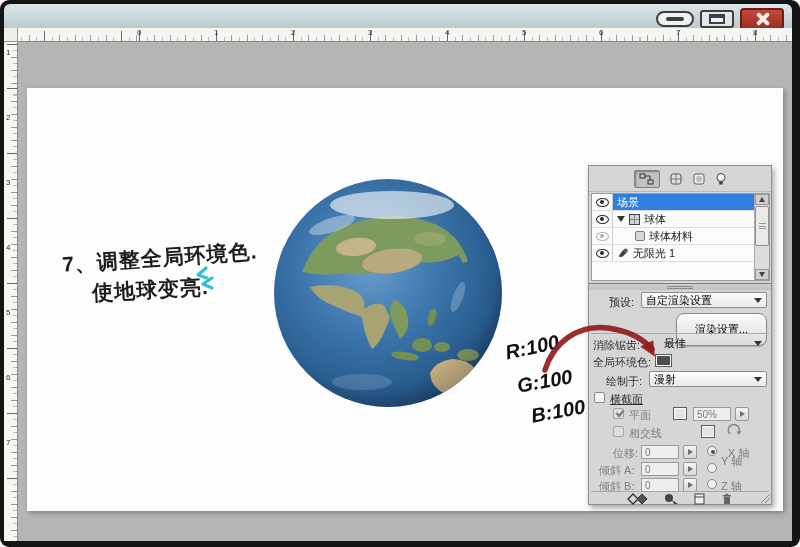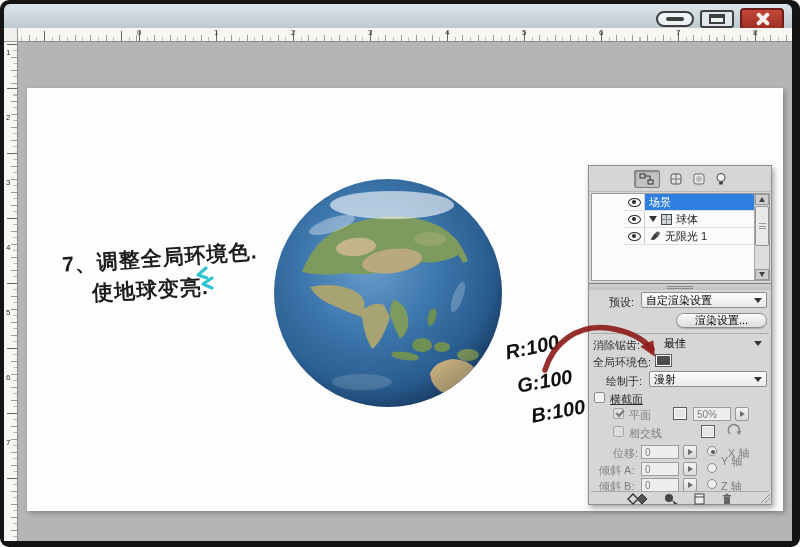--- a/index.html
+++ b/index.html
@@ -62,21 +62,21 @@
   
   .panel { position:absolute; left:588px; top:165px; width:184px; height:340px; background:#d6d6d6;
     border:1px solid #8f8f8f; box-shadow:2px 3px 6px rgba(0,0,0,.35); z-index:20; }
   .filter-strip { position:absolute; left:0; top:0; width:100%; height:26px; display:flex;
     align-items:center; justify-content:center; gap:9px; border-bottom:1px solid #b9b9b9; }
   .fbtn { display:flex; align-items:center; justify-content:center; cursor:pointer; }
   .fbtn.pressed { width:26px; height:18px; background:#c3c3c3; border:1px solid #7f7f7f;
     box-shadow:inset 1px 1px 2px rgba(0,0,0,.35); border-radius:2px; }
 
   .tree { position:absolute; left:2px; top:27px; width:179px; height:88px; background:#fbfbfb;
-    border:1px solid #9a9a9a; overflow:hidden;padding-left:32px; }
+    border:1px solid #9a9a9a; overflow:hidden; }
   .trow { position:relative; display:flex; align-items:center; height:17px; border-bottom:1px solid #ddd;
     font-size:11px; color:#222; cursor:pointer; }
   .eyecell { width:21px; height:100%; display:flex; align-items:center; justify-content:center;
     border-right:1px solid #cfcfcf; flex:none; }
   .eye { width:13px; height:9px; border:1px solid #2b2b2b; border-radius:50%; position:relative; }
   .eye::after { content:""; position:absolute; left:3.5px; top:1.5px; width:4px; height:4px;
     background:#2b2b2b; border-radius:50%; }
   .eye.dim { opacity:.35; }
   .trow .content { flex:1; height:100%; display:flex; align-items:center; padding-left:4px; gap:4px;
     margin-right:15px; }
@@ -106,21 +106,21 @@
     background:repeating-linear-gradient(#8b8b8b 0 1px,transparent 1px 2px); }
 
   .prow { position:absolute; font-size:11px; color:#2c2c2c; white-space:nowrap;text-align:right; }
   .plabel { color:#2c2c2c; }
   .dis { color:#7e7e7e; }
   .dd { position:absolute; height:16px; background:linear-gradient(#fefefe,#e9e9e9); border:1px solid #8c8c8c;
     border-radius:2px; display:flex; align-items:center; padding:0 4px; font-size:11px; cursor:pointer; }
   .dd .val { flex:1; overflow:hidden; }
   .dd-arrow { width:0;height:0;border-left:4px solid transparent;border-right:4px solid transparent;
     border-top:5px solid #333; margin-left:4px; flex:none; }
-  .pbtn { position:absolute; height:15px; background:linear-gradient(#fbfbfb,#dcdcdc); border:1px solid #8c8c8c;
+  .pbtn { position:absolute; height:33px; background:linear-gradient(#fbfbfb,#dcdcdc); border:1px solid #8c8c8c;
     border-radius:8px; font-size:11px; display:flex; align-items:center; justify-content:center;
     padding:0 8px; cursor:pointer; box-shadow:0 1px 1px rgba(0,0,0,.2); }
   .swatch { position:absolute; width:17px; height:13px; border:1px solid #5c5c5c; box-shadow:inset 0 0 0 1px #fff; cursor:pointer; }
   .cb { position:absolute; width:11px; height:11px; background:#f4f4f4; border:1px solid #8a8a8a; border-radius:2px; cursor:pointer; }
   .cb.checked::after { content:""; position:absolute; left:2px; top:1px; width:6px; height:3px;
     border-left:2px solid #777; border-bottom:2px solid #777; transform:rotate(-48deg); }
   .cb.disabled { background:#ddd; border-color:#a5a5a5; }
   .field { position:absolute; height:14px; background:#eee; border:1px solid #9c9c9c; font-size:10px;
     color:#7c7c7c; display:flex; align-items:center; padding-left:3px; }
   .step { position:absolute; width:14px; height:14px; background:linear-gradient(#f5f5f5,#d8d8d8);
@@ -278,20 +278,30 @@
             <div class="eye"></div>
           </div>
         <div class="content">
           <div class="tri-down"></div>
           <div class="mesh-ic"></div>
           <span>球体</span>
         </div>
       </div>
       <div class="trow">
         <div class="eyecell">
+            <div class="eye dim"></div>
+          </div>
+        <div class="content">
+          <div class="indent"></div>
+          <div class="mat-ic"></div>
+          <span>球体材料</span>
+        </div>
+      </div>
+      <div class="trow">
+        <div class="eyecell">
             <div class="eye"></div>
           </div>
         <div class="content">
           <svg width="12" height="12" viewBox="0 0 12 12">
             <path d="M1.5 9.5 L6 3 L9.5 6 L5 10 Z" fill="#3c3c3c"></path>
               <circle cx="8.6" cy="3.6" r="2.2" fill="#5c5c5c"></circle>
           </svg>
           <span>无限光 1</span>
         </div>
       </div>

